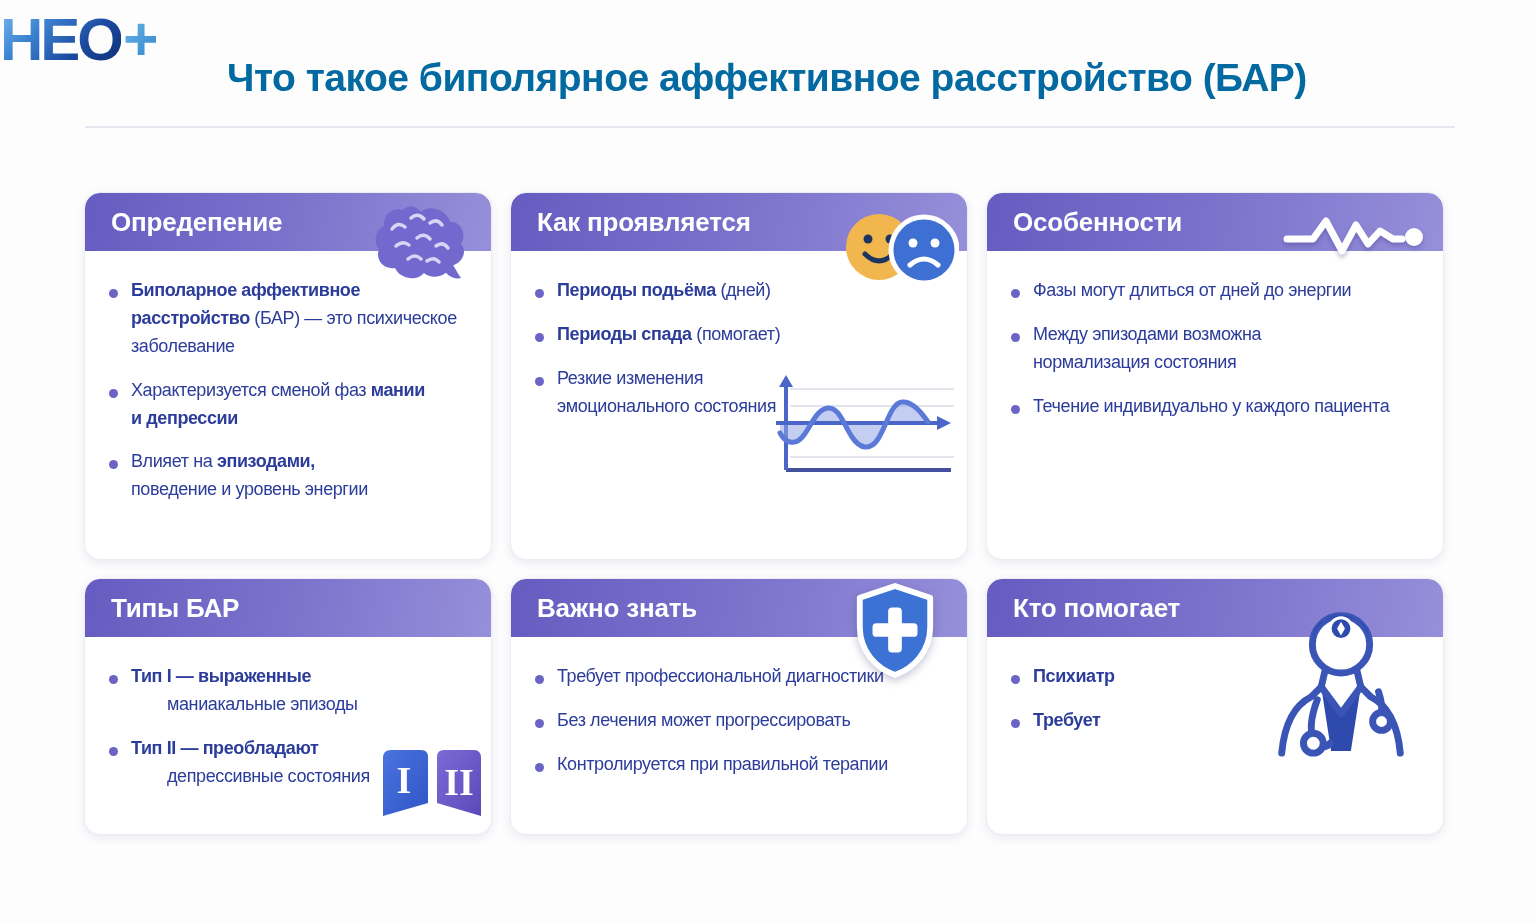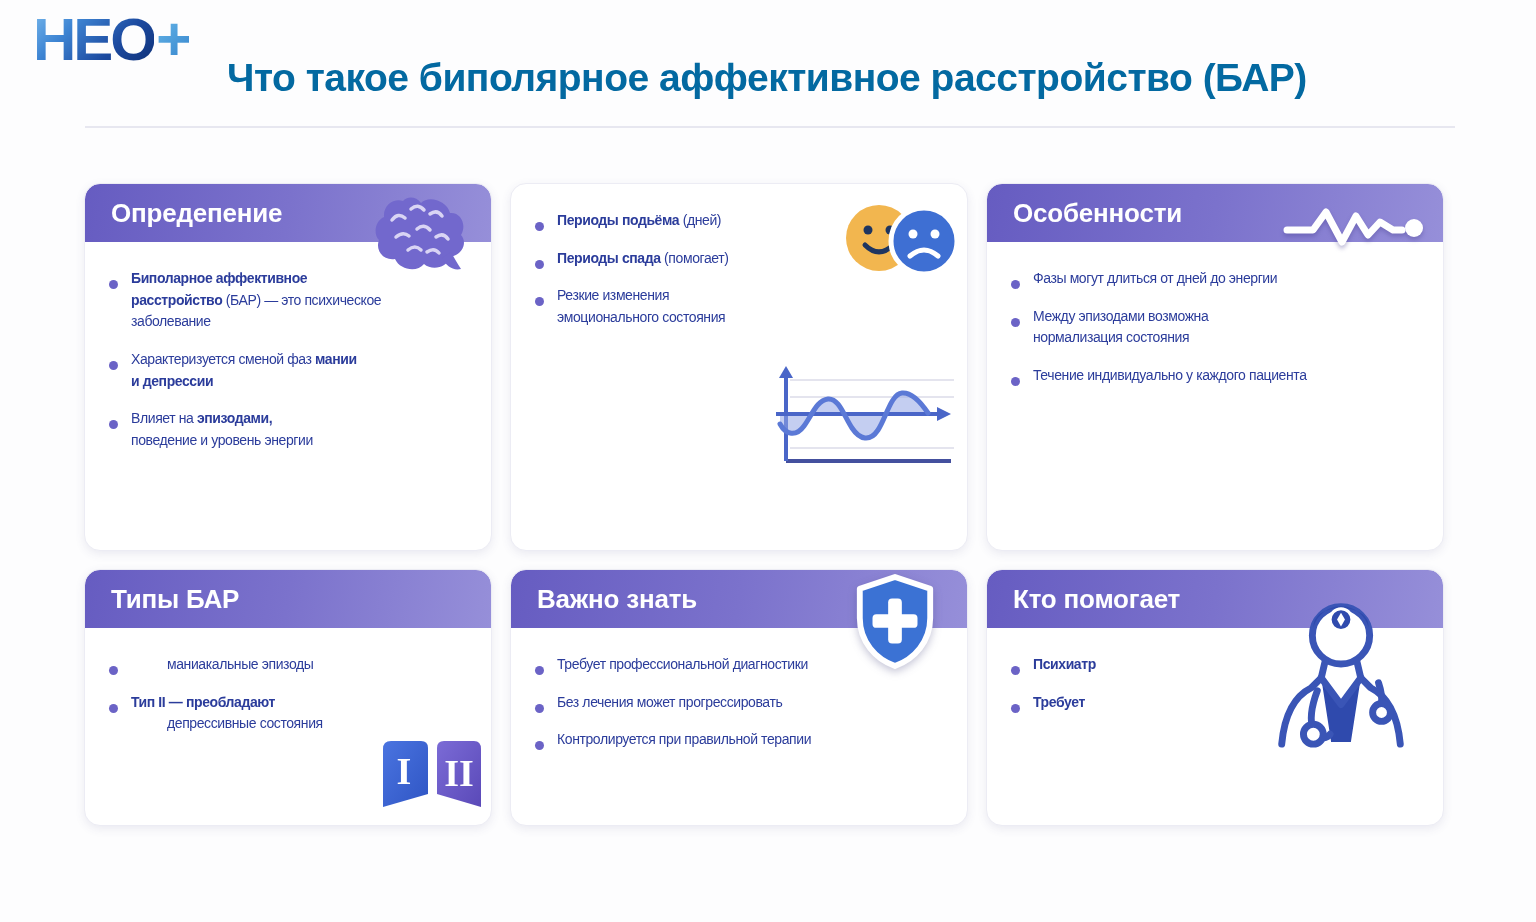--- a/index.html
+++ b/index.html
@@ -2,56 +2,56 @@
 <html><head>
 <meta charset="utf-8">
 <style>
   html,body{margin:0;padding:0;}
   body{
     width:1536px;height:922px;position:relative;overflow:hidden;
     background:#fdfdfe;font-family:"Liberation Sans",sans-serif;
     -webkit-font-smoothing:antialiased;
   }
   
-  .logo{position:absolute;left:33px;top:8px;font-weight:bold;letter-spacing:-3px;line-height:1;}
+  .logo{position:absolute;left:0;top:8px;font-weight:bold;letter-spacing:-3px;line-height:1;}
   .logo-neo{
     font-size:60px;
     background:linear-gradient(135deg,#7cbcee 0%,#3f86d4 30%,#1c4aa0 65%,#0d2d72 100%);
     -webkit-background-clip:text;background-clip:text;color:transparent;
   }
   .logo-plus{
     font-size:62px;margin-left:2px;
     background:linear-gradient(135deg,#6fc0ee 0%,#2e7cc8 100%);
     -webkit-background-clip:text;background-clip:text;color:transparent;
   }
   .page-title{
     position:absolute;left:227px;top:56px;margin:0;
     font-size:39px;font-weight:bold;color:#0369a1;letter-spacing:-0.5px;white-space:nowrap;
   }
   .divider{position:absolute;left:85px;top:126px;width:1370px;border:none;border-top:2px solid #e7e7f0;margin:0;}
 
   
   .grid{
-    position:absolute;left:84px;top:183px;
+    position:absolute;left:84px;top:192px;
     display:grid;grid-template-columns:408px 458px 458px;grid-template-rows:368px 257px;
     column-gap:23px;row-gap:25px;gap:18px;
   }
   .card{
     position:relative;background:#ffffff;border:1px solid #ececf4;border-radius:16px;
     box-shadow:0 3px 10px rgba(70,70,130,0.10);overflow:hidden;
   }
   .card-header{
     height:58px;border-radius:15px 15px 0 0;
     background:linear-gradient(100deg,#665cc1 0%,#7b72cc 50%,#968fd9 100%);
     display:flex;align-items:center;padding:0 26px;
   }
   .card-title{margin:0;color:#ffffff;font-size:26px;font-weight:bold;letter-spacing:-0.2px;}
 
   .card-bullets{list-style:none;margin:0;padding:26px 16px 0 24px;}
-  .card-bullets li{display:flex;gap:13px;margin-bottom:16px;font-size:14px;color:#2b3c9b;letter-spacing:-0.4px;}
+  .card-bullets li{display:flex;gap:13px;margin-bottom:16px;font-size:18px;color:#2b3c9b;letter-spacing:-0.4px;}
   .dot{flex:none;width:9px;height:9px;border-radius:50%;background:#6b63c6;margin-top:12px;}
   .txt{min-width:0;}
   .line{line-height:1.55;white-space:nowrap;}
   .line.indent{padding-left:36px;text-align:center;}
   .seg.b{font-weight:bold;}
 
   
   .card-icon{position:absolute;z-index:2;}
   .card-icon svg{width:100%;height:100%;display:block;}
   .brain-icon{top:8px;right:16px;width:105px;height:88px;}
@@ -115,20 +115,23 @@
         <li>
           <span class="dot"></span>
           <div class="txt">
             <div class="line"><span class="seg">Влияет на </span><span class="seg b">эпизодами,</span></div>
             <div class="line"><span class="seg">поведение и уровень энергии</span></div>
           </div>
         </li>
       </ul>
   </section>
     <section class="card card-how">
+    <div class="card-header">
+      <h2 class="card-title">Как проявляется</h2>
+    </div>
     <span class="card-icon mood-faces-icon">
         <svg viewBox="0 0 122 82" xmlns="http://www.w3.org/2000/svg">
           <circle cx="42" cy="40" r="33" fill="#f2b64f"></circle>
           <circle cx="31" cy="32" r="4.5" fill="#1e3560"></circle>
           <circle cx="53" cy="32" r="4.5" fill="#1e3560"></circle>
           <path d="M28,47 q14,14 28,0" stroke="#1e3560" stroke-width="5" fill="none" stroke-linecap="round"></path>
           <circle cx="87" cy="43" r="33" fill="#3e6fd3" stroke="#ffffff" stroke-width="5"></circle>
           <circle cx="76" cy="36" r="4.5" fill="#ffffff"></circle>
           <circle cx="98" cy="36" r="4.5" fill="#ffffff"></circle>
           <path d="M73,58 q14,-12 28,0" stroke="#ffffff" stroke-width="5" fill="none" stroke-linecap="round"></path>
@@ -223,20 +226,21 @@
           <path d="M10,13 Q10,5 18,5 L48,5 Q55,5 55,12 L55,58 L10,71 Z" fill="url(#gI)"></path>
           <path d="M64,12 Q64,5 71,5 L101,5 Q108,5 108,13 L108,71 L64,58 Z" fill="url(#gII)"></path>
           <text x="31" y="48" font-family="Liberation Serif, serif" font-size="38" font-weight="bold" fill="#ffffff" text-anchor="middle">I</text>
           <text x="86" y="50" font-family="Liberation Serif, serif" font-size="38" font-weight="bold" fill="#ffffff" text-anchor="middle">II</text>
         </svg>
       </span>
     <ul class="card-bullets">
         <li>
           <span class="dot"></span>
           <div class="txt">
+            <div class="line"><span class="seg b">Тип I — выраженные</span></div>
             <div class="line indent"><span class="seg">маниакальные эпизоды</span></div>
           </div>
         </li>
         <li>
           <span class="dot"></span>
           <div class="txt">
             <div class="line"><span class="seg b">Тип II — преобладают</span></div>
             <div class="line indent"><span class="seg">депрессивные состояния</span></div>
           </div>
         </li>

